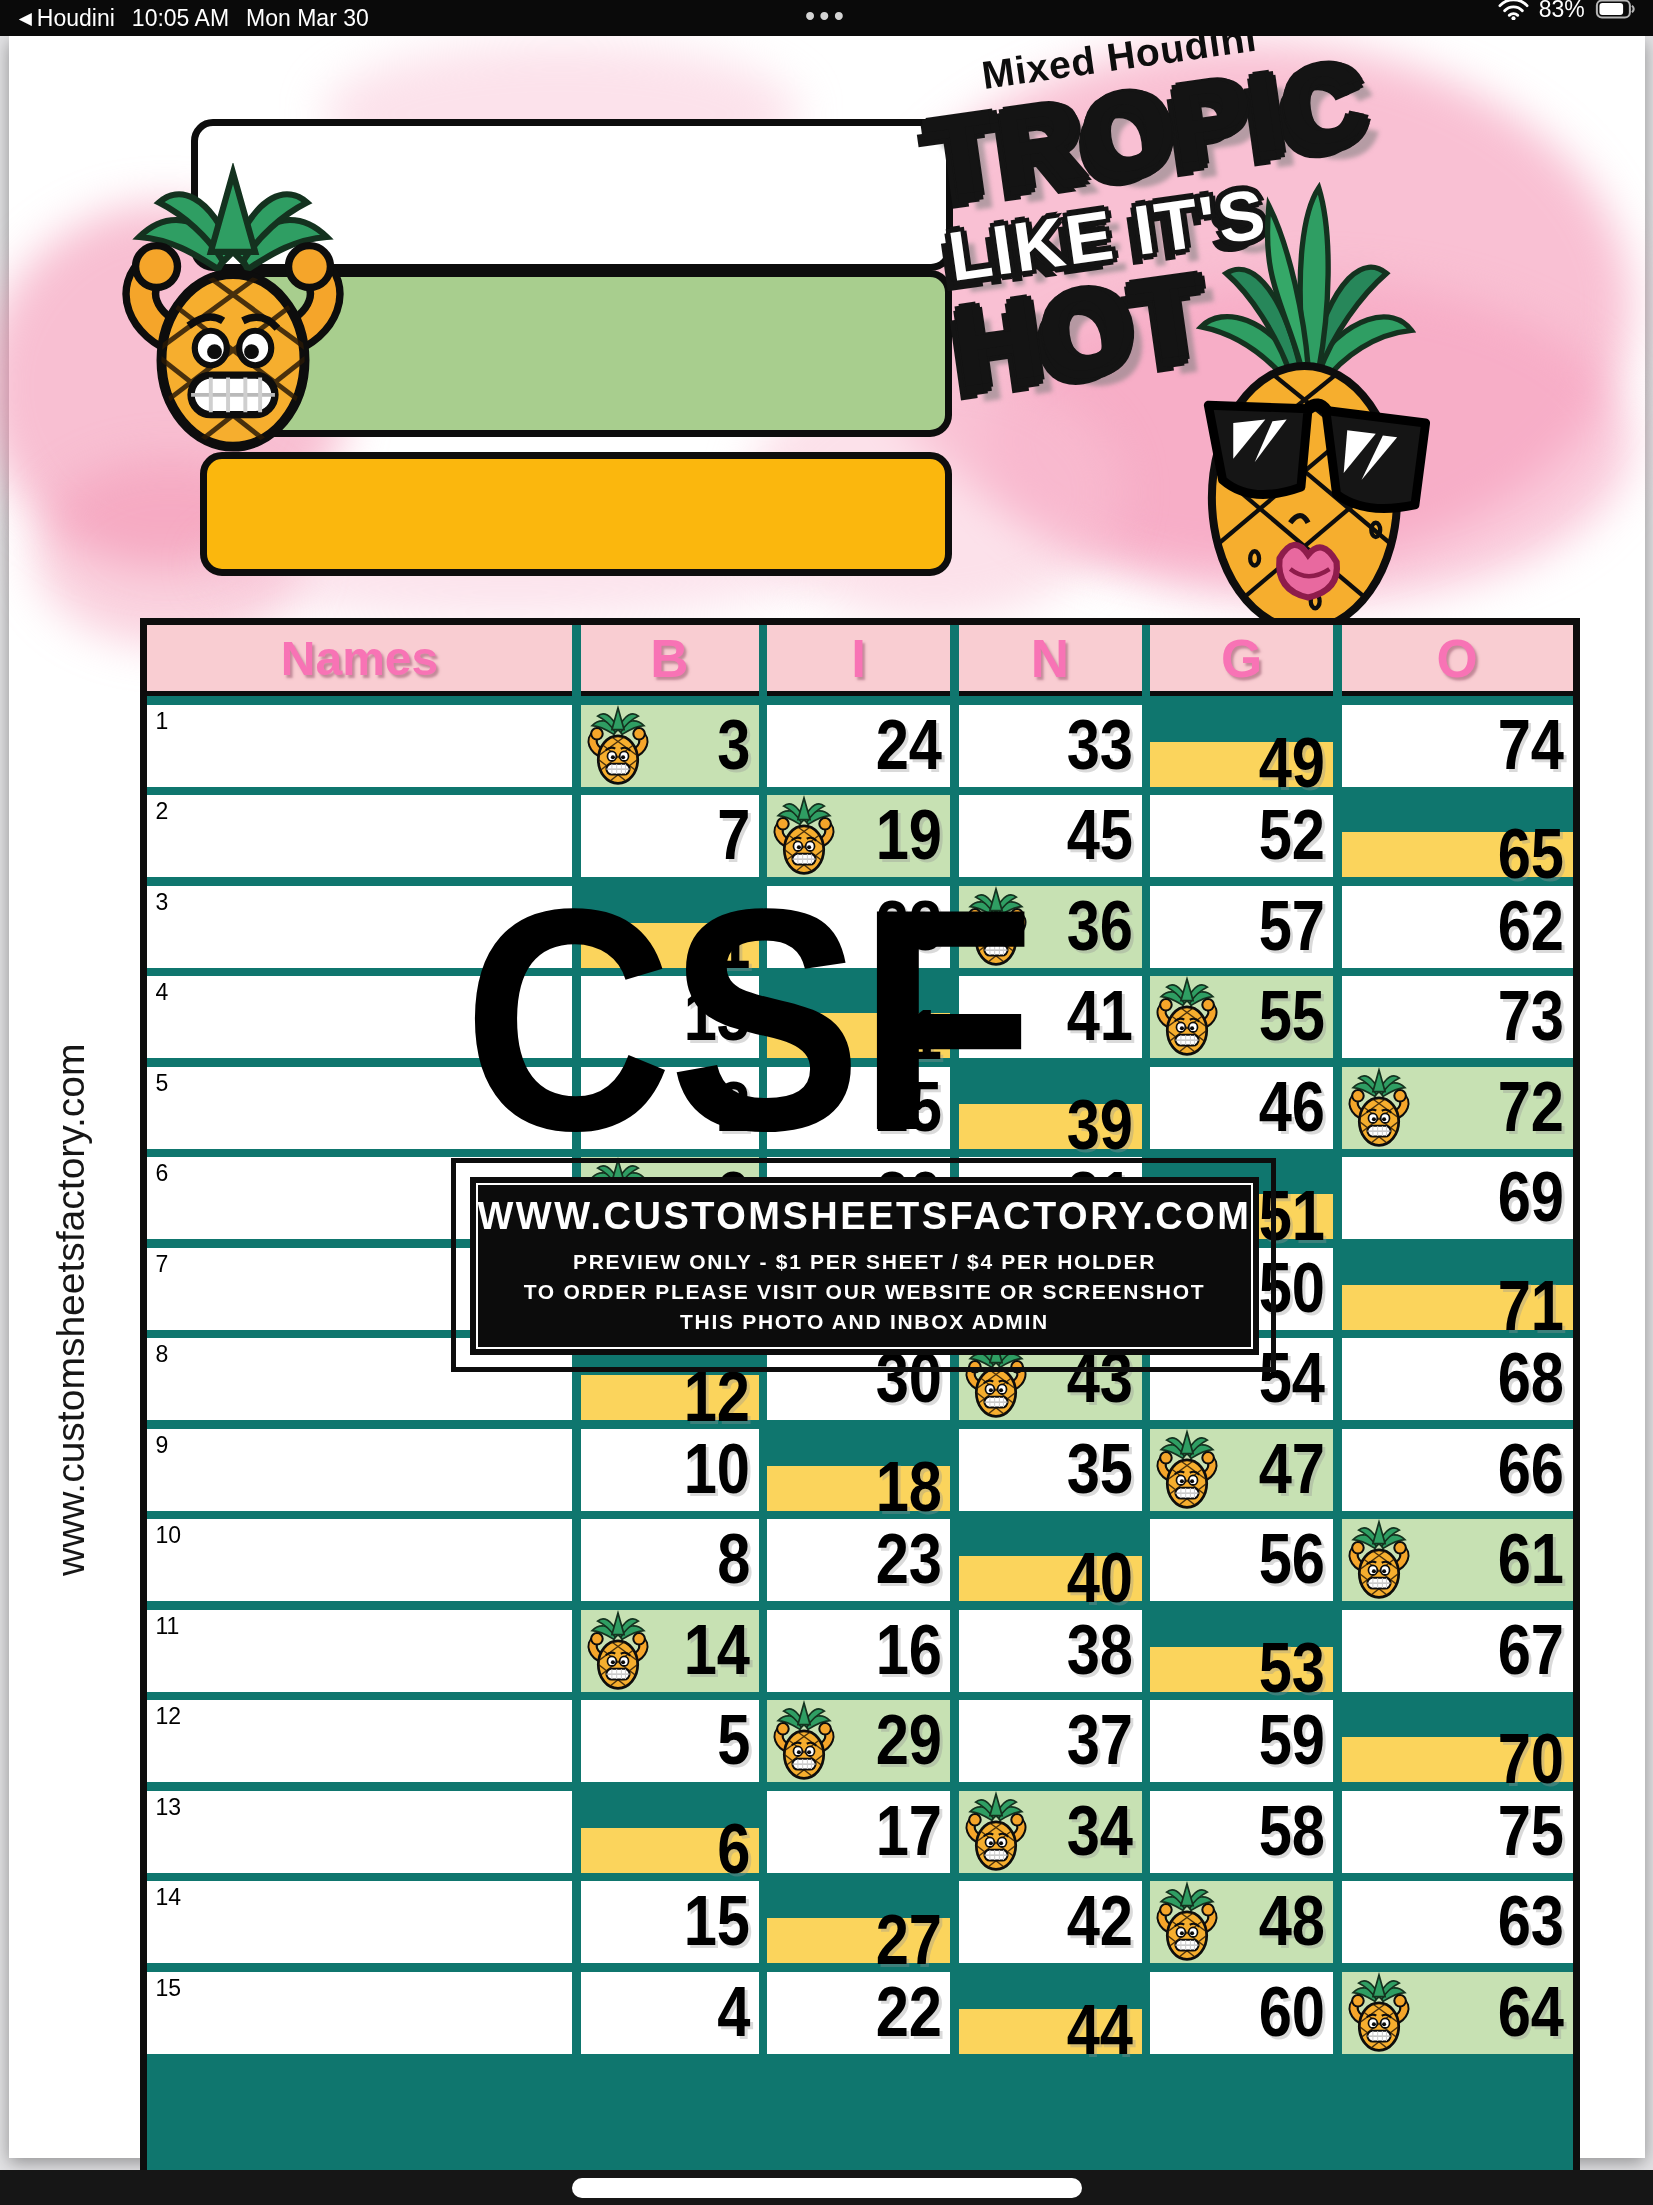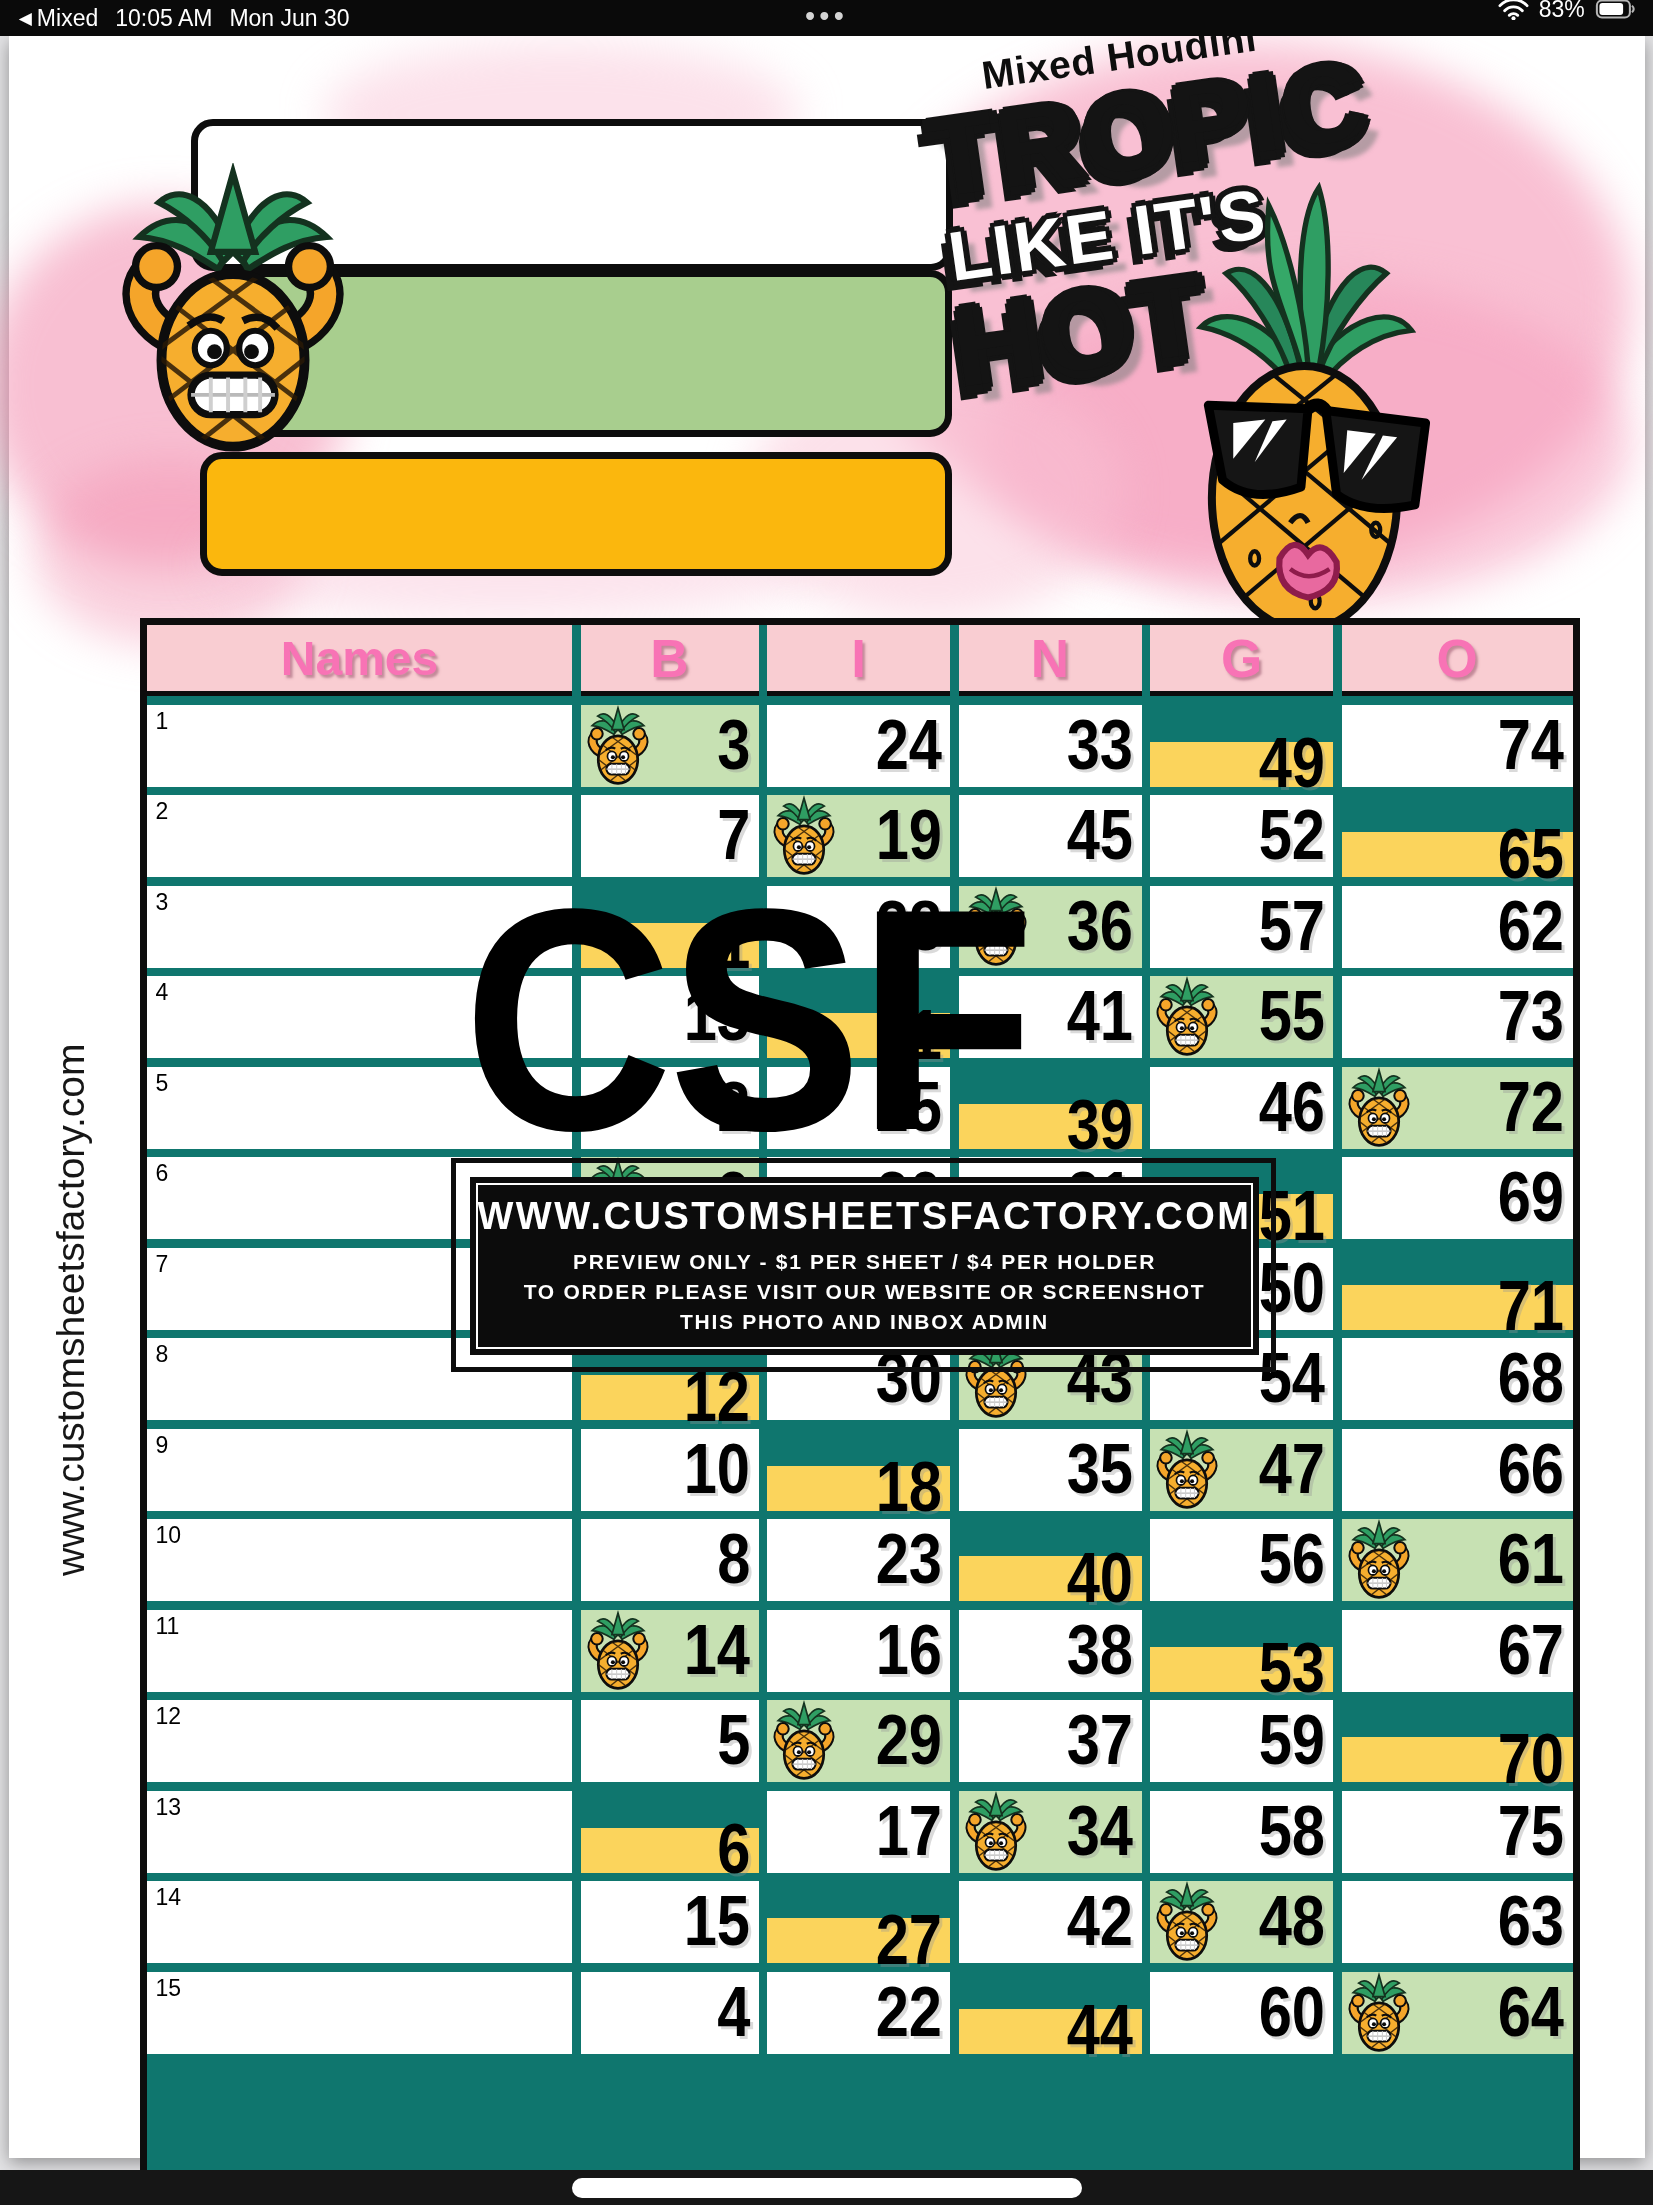--- a/index.html
+++ b/index.html
@@ -161,24 +161,24 @@
     </symbol>
   </defs>
 </svg>
 
 <div id="stage">
 
   <div class="statusbar">
     <div class="sb-left">
       <span class="sb-back">
         <span class="sb-tri">◀</span>
-        <span>Mixed</span>
+        <span>Houdini</span>
       </span>
       <span>10:05 AM</span>
-      <span>Mon Jun 30</span>
+      <span>Mon Mar 30</span>
     </div>
     <div class="sb-dots">•••</div>
     <div class="sb-right">
       <svg width="31" height="22" viewBox="0 0 36 26">
         <path d="M2 9 A22 22 0 0 1 34 9" fill="none" stroke="#fff" stroke-width="3.4" stroke-linecap="round"></path>
         <path d="M7.5 15 A14.5 14.5 0 0 1 28.5 15" fill="none" stroke="#fff" stroke-width="3.4" stroke-linecap="round"></path>
         <path d="M13 20.5 A7.5 7.5 0 0 1 23 20.5" fill="none" stroke="#fff" stroke-width="3.4" stroke-linecap="round"></path>
         <circle cx="18" cy="24" r="2.4" fill="#fff"></circle>
       </svg>
       <span>83%</span>

